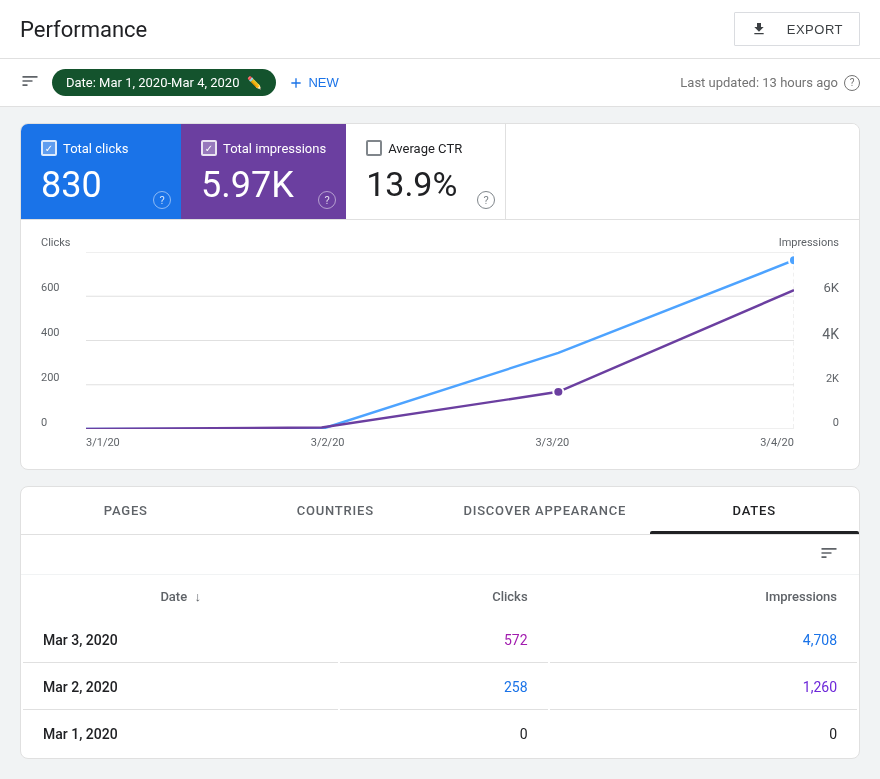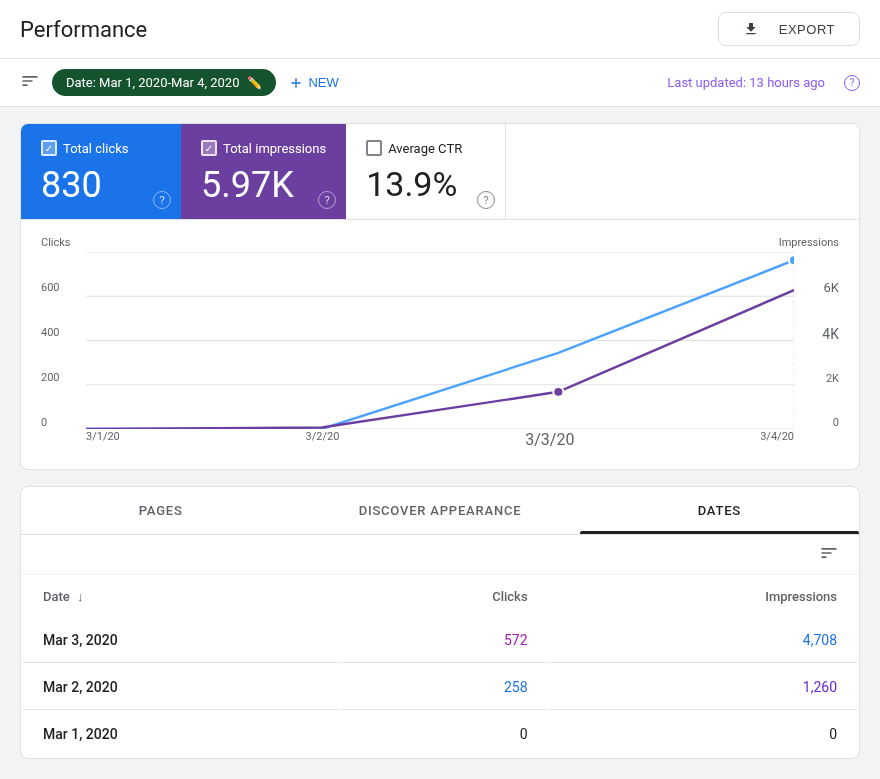--- a/index.html
+++ b/index.html
@@ -3,30 +3,30 @@
   <meta charset="utf-8">
   <style>
     * { box-sizing: border-box; margin: 0; padding: 0; }
     body { font-family: 'Roboto', Arial, sans-serif; background: #f1f3f4; color: #202124; font-size: 14px; }
 
     .page-container { max-width: 880px; background: #f1f3f4; min-height: 779px; }
 
     
     .header { background: #fff; padding: 12px 20px; display: flex; align-items: center; justify-content: space-between; border-bottom: 1px solid #e0e0e0; }
     .header-title { font-size: 22px; font-weight: 400; color: #202124; }
-    .export-btn { display: flex; align-items: center; gap: 20px; border: 1px solid #dadce0; background: #fff; padding: 8px 24px; border-radius: 8px; cursor: pointer; font-size: 13px; font-weight: 500; color: #3c4043; letter-spacing: 0.5px; }
+    .export-btn { display: flex; align-items: center; gap: 20px; border: 1px solid #dadce0; background: #fff; padding: 8px 16px; border-radius: 1px; cursor: pointer; font-size: 13px; font-weight: 500; color: #3c4043; letter-spacing: 0.5px; }
 
     
     .toolbar { background: #fff; padding: 10px 20px; display: flex; align-items: center; justify-content: space-between; border-bottom: 1px solid #e0e0e0; }
     .toolbar-left { display: flex; align-items: center; gap: 12px; }
     .filter-icon { cursor: pointer; color: #5f6368; }
     .date-pill { background: #14532d; color: #fff; border-radius: 20px; padding: 6px 14px; font-size: 13px; display: flex; align-items: center; gap: 8px; cursor: pointer; }
     .date-pill .edit-icon { color: #9aa0a6; font-size: 12px; }
     .new-btn { display: flex; align-items: center; gap: 4px; color: #1a73e8; font-size: 13px; font-weight: 500; cursor: pointer; border: none; background: none; }
-    .toolbar-right { font-size: 13px; color: #8b5cf6; display: flex; align-items: center; gap: 19px; }
+    .toolbar-right { font-size: 13px; color: #737373; display: flex; align-items: center; gap: 6px; }
 
     
     .main-content { padding: 16px 20px; }
 
     
     .metrics-card { background: #fff; border-radius: 8px; border: 1px solid #e0e0e0; overflow: hidden; margin-bottom: 16px; }
     .metrics-row { display: flex; }
     .metric-tile { padding: 16px 20px 12px; position: relative; min-width: 160px; }
     .metric-tile.blue { background: #1a73e8; color: #fff; }
     .metric-tile.purple { background: #6b3fa0; color: #fff; }
@@ -51,21 +51,21 @@
     .tab-item { flex: 1; padding: 16px 8px; text-align: center; font-size: 13px; font-weight: 500; color: #5f6368; letter-spacing: 0.8px; cursor: pointer; position: relative; }
     .tab-item.active { color: #202124; }
     .tab-item.active::after { content: ''; position: absolute; bottom: 0; left: 0; right: 0; height: 3px; background: #202124; border-radius: 2px 2px 0 0; }
 
     
     .table-toolbar { display: flex; justify-content: flex-end; padding: 8px 20px; border-bottom: 1px solid #f1f3f4; }
 
     
     .data-table { width: 100%; }
     .data-table thead tr { border-bottom: 1px solid #e0e0e0; }
-    .data-table th { padding: 12px 20px; font-size: 13px; font-weight: 500; color: #5f6368; text-align: left; }
+    .data-table th { padding: 12px 20px; font-size: 13px; font-weight: 500; color: #5f6368; text-align: center; }
     .data-table th.right { text-align: right; }
     .data-table td { padding: 14px 20px; font-size: 14px; border-bottom: 1px solid #e0e0e0; }
     .data-table td.right { text-align: right; color: #1a73e8; }
     .data-table tbody tr:last-child td { border-bottom: none; }
 
     .sort-arrow { display: inline-block; margin-left: 4px; }
 
     .help-circle { display: inline-flex; align-items: center; justify-content: center; width: 16px; height: 16px; border-radius: 50%; border: 1px solid currentColor; font-size: 10px; cursor: pointer; }
 
     .checkbox-checked { background: rgba(255,255,255,0.3); }
@@ -183,32 +183,35 @@
             <circle cx="700" cy="8.4" r="5" fill="#4da3ff" stroke="#fff" stroke-width="2"></circle>
 
             <polyline points="0,180 233,178.5 467,142.2 700,38.8" fill="none" stroke="#6b3fa0" stroke-width="2.5"></polyline>
 
             <circle cx="467" cy="142.2" r="5" fill="#6b3fa0" stroke="#fff" stroke-width="2"></circle>
           </svg>
 
           <div style="position:absolute; left:45px; right:45px; bottom:0; display:flex; justify-content:space-between;">
             <span style="font-size:11px; color:#5f6368;">3/1/20</span>
             <span style="font-size:11px; color:#5f6368;">3/2/20</span>
-            <span style="font-size:16px; color:#5f6368;text-align:right;">3/3/20</span>
+            <span style="font-size:11px; color:#5f6368;text-align:right;">3/3/20</span>
             <span style="font-size:11px; color:#5f6368;">3/4/20</span>
           </div>
         </div>
       </div>
     </div>
 
     <div class="table-card">
 
       <div class="tab-bar">
         <div class="tab-item">
           <span>PAGES</span>
+        </div>
+        <div class="tab-item">
+          <span>COUNTRIES</span>
         </div>
         <div class="tab-item">
           <span>DISCOVER APPEARANCE</span>
         </div>
         <div class="tab-item active">
           <span>DATES</span>
         </div>
       </div>
 
       <div class="table-toolbar">

